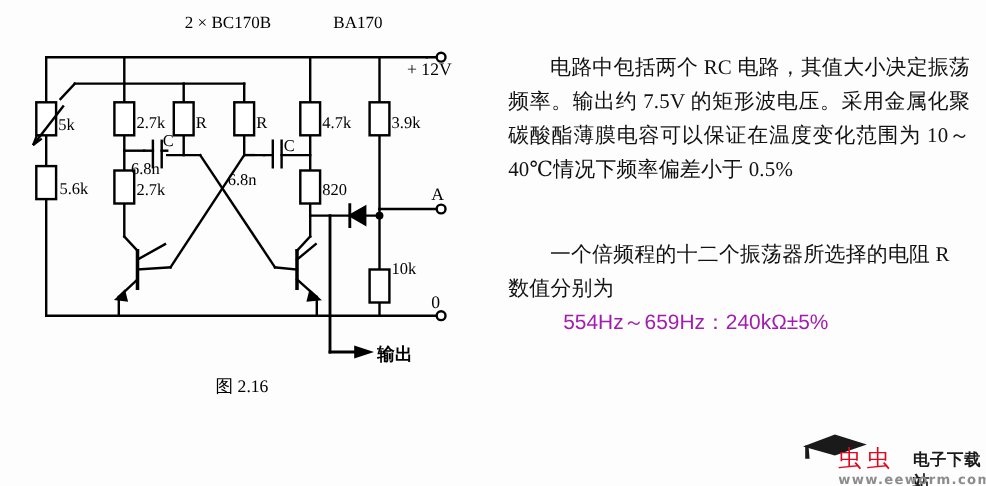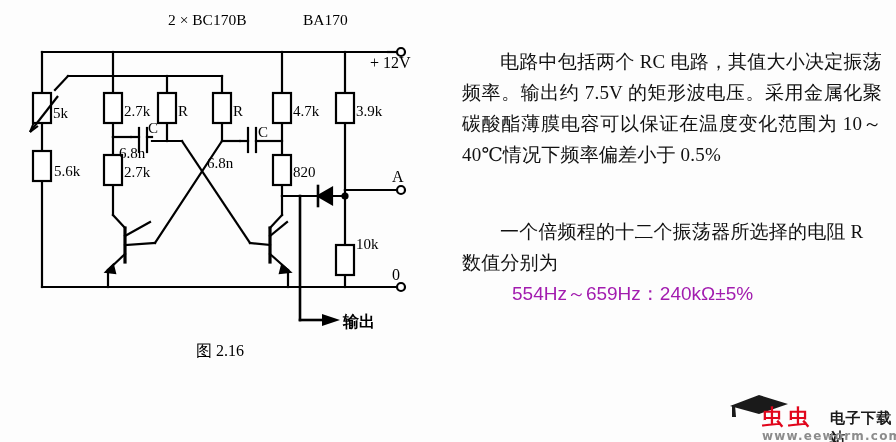--- a/index.html
+++ b/index.html
@@ -83,21 +83,21 @@
     top: 0px;
     width: 66px;
     height: 26px;
   }
   #wm-worms {
     position: absolute;
     left: 44px;
     top: 14px;
     font-family: "DejaVu Sans", sans-serif;
     font-size: 21px;
-    font-weight: bold;
+    font-weight: normal;
     color: #e1061c;
     letter-spacing: 5px;
     line-height: 22px;
   }
   #wm-site {
     position: absolute;
     left: 112px;
     top: 16px;
     font-family: "DejaVu Sans", sans-serif;
     font-size: 15px;

